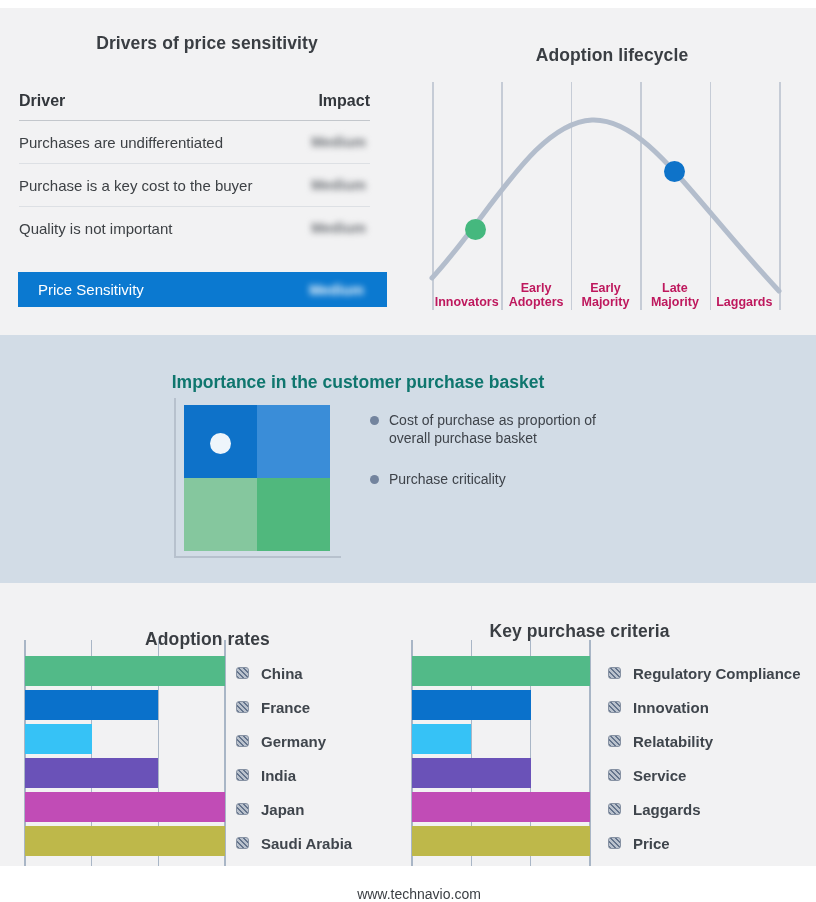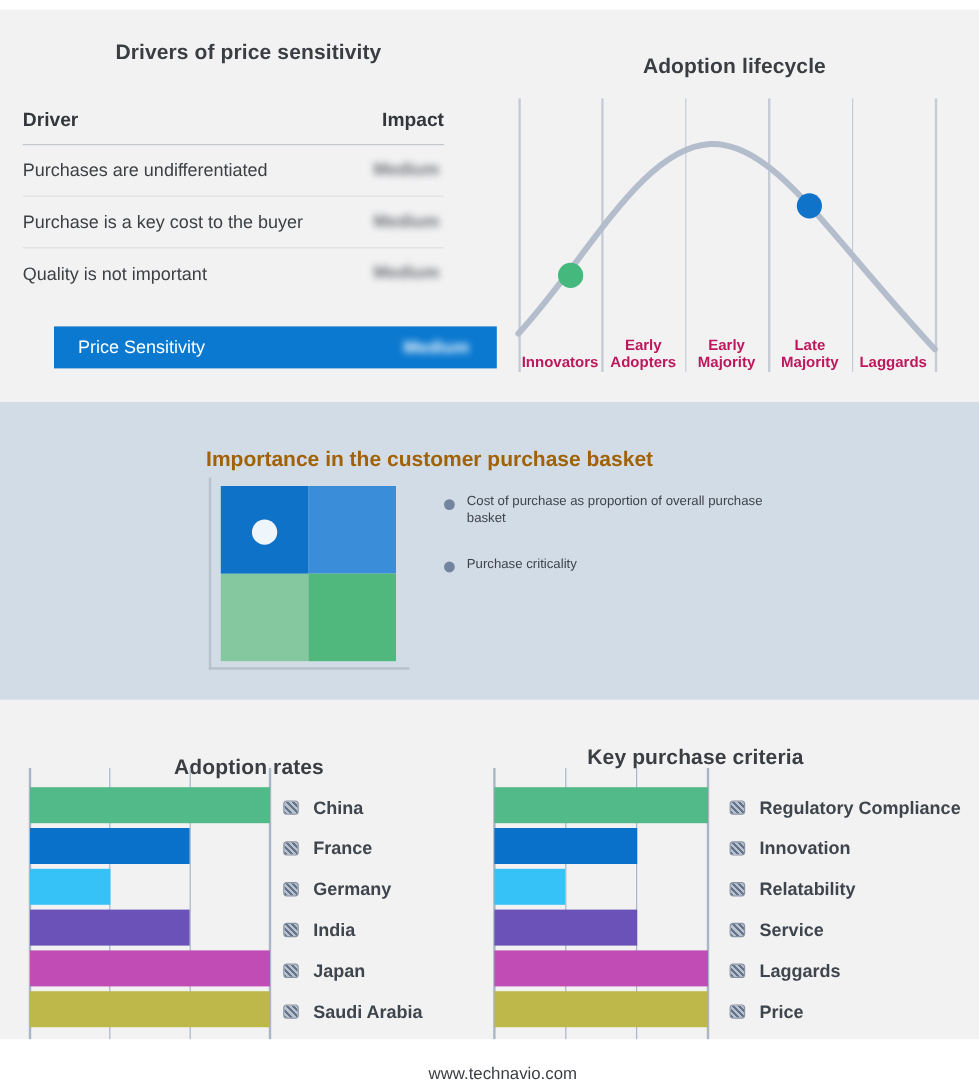--- a/index.html
+++ b/index.html
@@ -33,50 +33,50 @@
   }
   .t-row:last-child { border-bottom:none; }
   .impact-val {
     filter:blur(3px); font-weight:bold; font-size:14.5px; color:#6e7277;
     padding-right:4px;
   }
   #price-row {
     left:18px; top:272px; width:369px; height:35px;
     display:flex; justify-content:space-between; align-items:center;
     padding:0 19px 0 20px; box-sizing:border-box;
-    color:#ffffff; font-size:15px;margin-left:27px;
+    color:#ffffff; font-size:15px;
   }
   #price-row .impact-val { color:rgba(255,255,255,.95); }
 
   
   #lc-chart { left:420px; top:75px; width:370px; height:245px; }
   .lc-grid { position:absolute; top:7px; height:228px; width:1.5px; background:#c6ccd6; }
   #lc-curve { position:absolute; left:0; top:0; }
   .lc-dot { position:absolute; width:21px; height:21px; border-radius:50%; }
   .lc-label {
     position:absolute; top:193px; height:42px; display:flex; flex-direction:column;
     justify-content:flex-end; text-align:center;
     font-weight:bold; font-size:12.5px; line-height:1.18; color:#be185d;
   }
 
   
   #band { left:0; top:335px; width:816px; height:248px; }
   #basket-title {
     position:absolute; left:0; top:22px; width:716px; text-align:center;
-    font-weight:bold; font-size:17.5px; color:#a16207;
+    font-weight:bold; font-size:17.5px; color:#0f766e;
   }
   .quad-axis-v { position:absolute; left:174px; top:63px; width:2px; height:160px; background:#b7c1cd; }
   .quad-axis-h { position:absolute; left:174px; top:221px; width:167px; height:2px; background:#b7c1cd; }
   #quad {
     position:absolute; left:184px; top:70px; width:146px; height:146px;
     display:grid; grid-template-columns:73px 73px; grid-template-rows:73px 73px;
   }
   #quad-dot { position:absolute; left:26px; top:28px; width:21px; height:21px; border-radius:50%; }
   #bullets { position:absolute; left:370px; top:76px; width:268px; }
-  .bullet { display:flex; gap:10px; margin-bottom:23px; font-size:11px; color:#3e434a; line-height:1.3; }
+  .bullet { display:flex; gap:10px; margin-bottom:23px; font-size:14px; color:#3e434a; line-height:1.3; }
   .bullet-dot { flex:none; width:9px; height:9px; border-radius:50%; background:#73849e; margin-top:5px; }
 
   
   .barchart { position:absolute; top:640px; height:232px; }
   #chart-0 { left:25px;  width:200px; }
   #chart-1 { left:412px; width:178px; }
   .grid-v { position:absolute; top:0; bottom:0; width:1.5px; background:#a9b6c6; }
   .bars { position:absolute; left:0; top:16px; right:0; }
   .bar-row { height:30px; margin-bottom:4px; }
   .bar { height:100%; }

